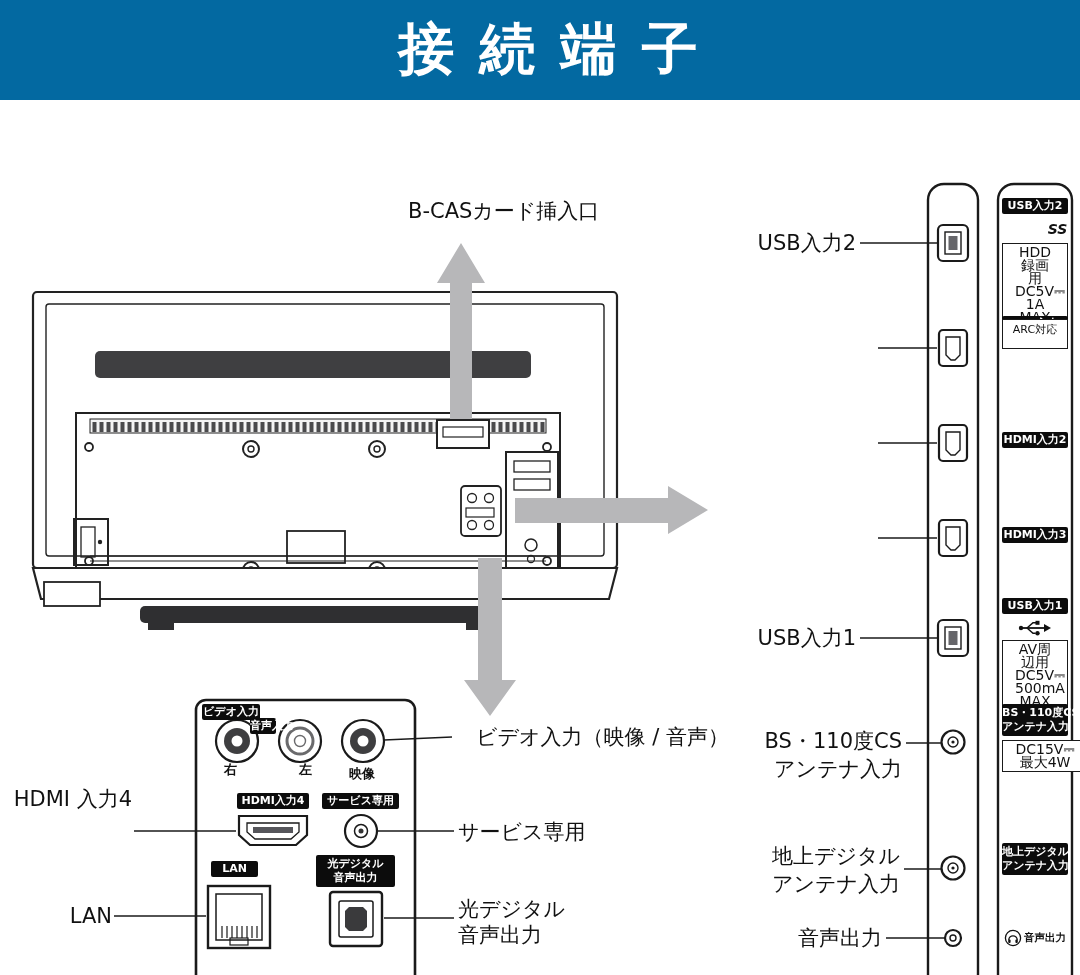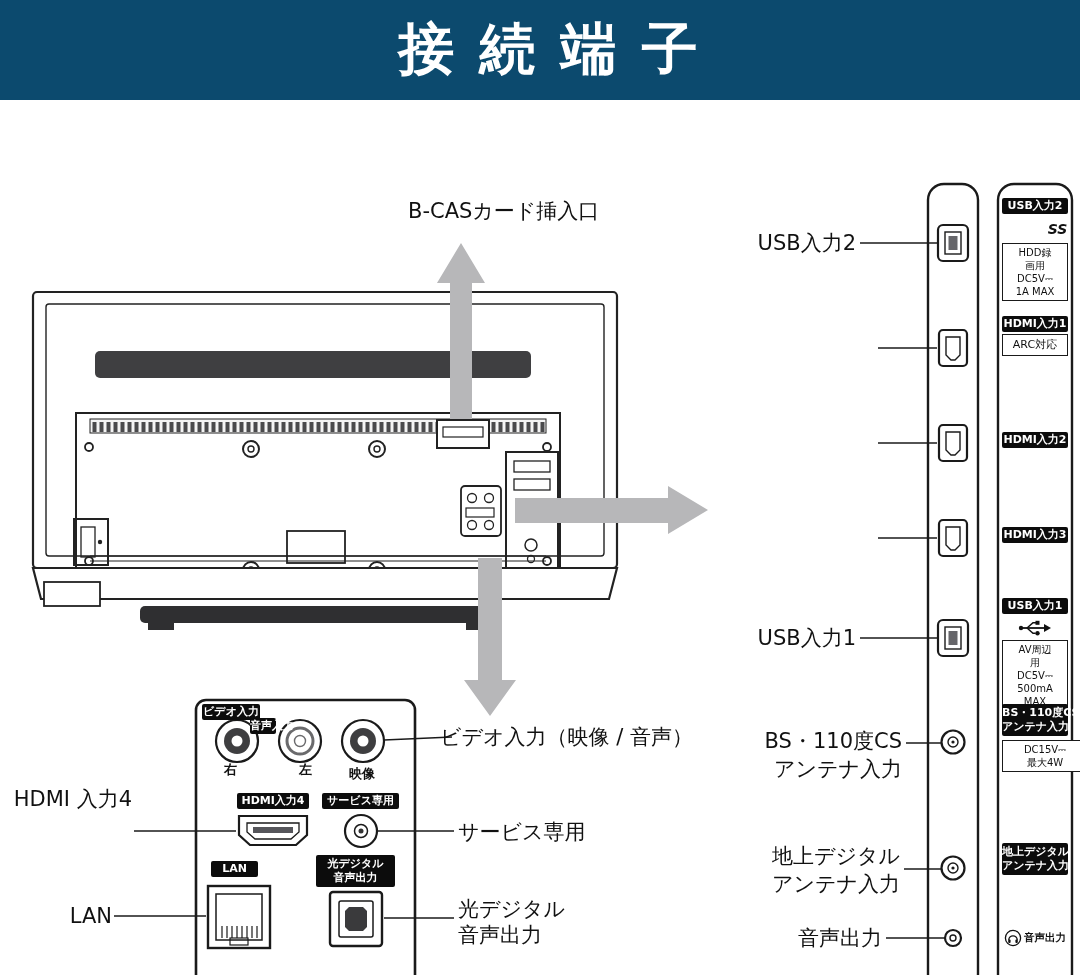--- a/index.html
+++ b/index.html
@@ -1,30 +1,30 @@
 <!DOCTYPE html>
 <html><head>
 <meta charset="utf-8">
 <style>
   * { margin:0; padding:0; box-sizing:border-box; }
   html,body { background:#ffffff; }
   body { font-family:"DejaVu Sans","Liberation Sans",sans-serif; }
   .stage { position:relative; width:1080px; height:975px; background:#fff; overflow:hidden; }
   .abs { position:absolute; }
-  .header { left:0; top:0; width:1080px; height:100px; background:#0c4a6e; display:flex; align-items:center; justify-content:center;padding-left:16px; }
+  .header { left:0; top:0; width:1080px; height:100px; background:#0369a1; display:flex; align-items:center; justify-content:center;padding-left:16px; }
   .header .title { color:#fff; font-size:56px; font-weight:bold; letter-spacing:0.45em; text-indent:0.45em; white-space:nowrap; }
   .label { font-size:21px; line-height:26px; color:#111; white-space:nowrap; }
   .r { text-align:right; }
   .two { line-height:28px; }
   .label .ln { display:block; }
   .badge { background:#0c0c0c; color:#fff; font-weight:bold; font-size:11px; line-height:16px; text-align:center; border-radius:2px; white-space:nowrap; }
   .badge .bl { display:block; line-height:14px; }
   .badge.ml { line-height:14px; padding:2px 0; }
   .jl { font-size:13px; font-weight:bold; color:#111; white-space:nowrap; }
-  .specbox { border:1.2px solid #1a1a1a; color:#111; font-size:10px; line-height:13px; text-align:center; padding:2px 12px; background:#fff; }
+  .specbox { border:1.2px solid #1a1a1a; color:#111; font-size:14px; line-height:13px; text-align:center; padding:2px 12px; background:#fff; }
   .specbox .bl { display:block; }
   .arcbox { border:1.5px solid #1a1a1a; color:#111; font-size:11px; line-height:19px; text-align:center; background:#fff; }
   .ssrow { display:flex; align-items:center; justify-content:center; gap:1px; }
   .ss { font-style:italic; font-weight:bold; font-size:14px; color:#111;margin-left:46px; }
   .iconrow { display:flex; align-items:center; justify-content:center; }
   .audiorow { display:flex; align-items:center; justify-content:center; gap:2px; font-size:10.5px; font-weight:bold; color:#111; white-space:nowrap; }
 </style>
 </head>
 <body>
 
@@ -219,21 +219,21 @@
   <div class="abs badge" style="left:237px;top:793px;width:72px">HDMI入力4</div>
   <div class="abs badge" style="left:322px;top:793px;width:77px">サービス専用</div>
   <div class="abs badge" style="left:211px;top:861px;width:47px">LAN</div>
   <div class="abs badge ml" style="left:316px;top:855px;width:79px">
     <span class="bl">光デジタル</span>
     <span class="bl">音声出力</span>
   </div>
 
   <div class="abs label r" style="left:8px;top:786px;width:124px">HDMI 入力4</div>
   <div class="abs label r" style="left:28px;top:903px;width:84px">LAN</div>
-  <div class="abs label" style="left:440px;top:724px">ビデオ入力（映像 / 音声）</div>
+  <div class="abs label" style="left:476px;top:724px">ビデオ入力（映像 / 音声）</div>
   <div class="abs label" style="left:458px;top:819px">サービス専用</div>
   <div class="abs label" style="left:458px;top:896px">
     <span class="ln">光デジタル</span>
     <span class="ln">音声出力</span>
   </div>
 
   <div class="abs label r" style="left:700px;top:230px;width:156px">USB入力2</div>
   <div class="abs label r" style="left:700px;top:625px;width:156px">USB入力1</div>
   <div class="abs label r two" style="left:690px;top:727px;width:212px">
     <span class="ln">BS・110度CS</span>
@@ -258,21 +258,21 @@
       <circle cx="16" cy="12.5" r="2" fill="#111"></circle>
     </svg>
   </div>
   <div class="abs specbox" style="left:1002px;top:243px;width:66px">
     <span class="bl">HDD録画用</span>
     <span class="bl">DC5V⎓</span>
     <span class="bl">1A MAX</span>
   </div>
 
   <div class="abs badge" style="left:1002px;top:316px;width:66px">HDMI入力1</div>
-  <div class="abs arcbox" style="left:1002px;top:334px;width:66px;height:22px">ARC対応</div>
+  <div class="abs arcbox" style="left:1002px;top:319px;width:66px;height:30px">ARC対応</div>
 
   <div class="abs badge" style="left:1002px;top:432px;width:66px">HDMI入力2</div>
   <div class="abs badge" style="left:1002px;top:527px;width:66px">HDMI入力3</div>
 
   <div class="abs badge" style="left:1002px;top:598px;width:66px">USB入力1</div>
   <div class="abs iconrow" style="left:1002px;top:618px;width:66px;height:20px">
     <svg width="34" height="18" viewBox="0 0 34 18">
       <line x1="2" y1="9" x2="26" y2="9" stroke="#111" stroke-width="1.8"></line>
       <polygon points="26,5 33,9 26,13" fill="#111"></polygon>
       <circle cx="3" cy="9" r="2.2" fill="#111"></circle>

